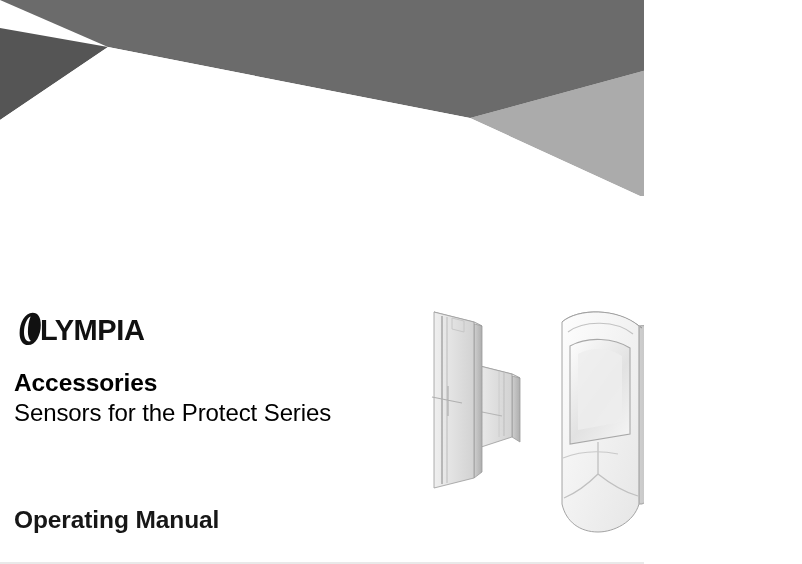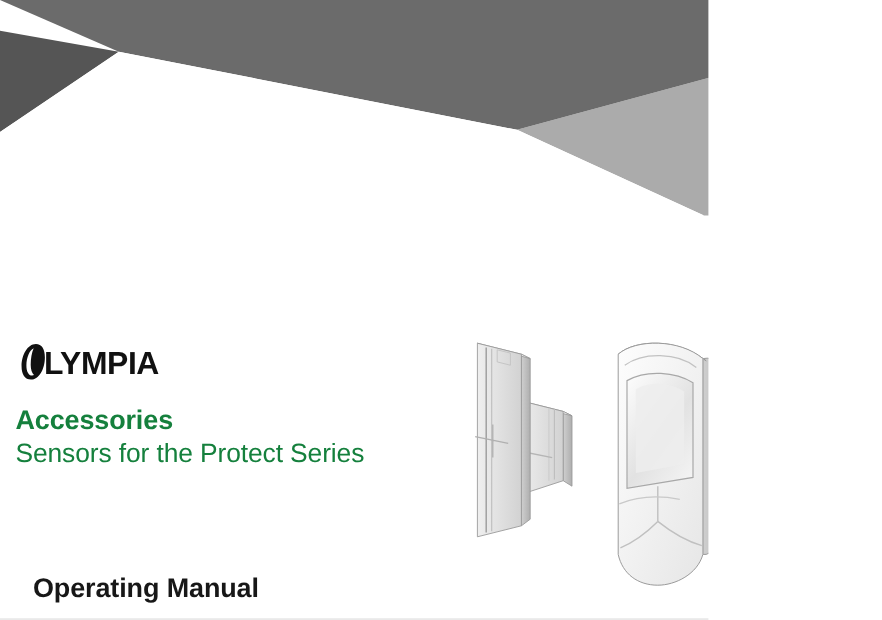--- a/index.html
+++ b/index.html
@@ -50,21 +50,21 @@
     width: 400px;
   }
 
   #brand-logo {
     display: block;
     margin: 0 0 22px 0;
     height: 34px;
   }
 
   .title-line {
-    color: #15803d;
+    color: #000000;
     letter-spacing: -0.1px;
   }
   #product-category {
     font-size: 24.5px;
     font-weight: 700;
     line-height: 1.24;
     margin: 0;
   }
   #product-subtitle {
     font-size: 24px;
@@ -73,21 +73,21 @@
     margin: 0;
   }
   #doc-type {
     position: absolute;
     left: 14px;
     top: 506px;
     font-size: 24.5px;
     font-weight: 700;
     color: #171717;
     letter-spacing: -0.1px;
-    margin: 16px;
+    margin: 0;
   }
 
   
   #product-figure {
     position: absolute;
     left: 402px;
     top: 282px;
     width: 400px;
     height: 282px;
   }

